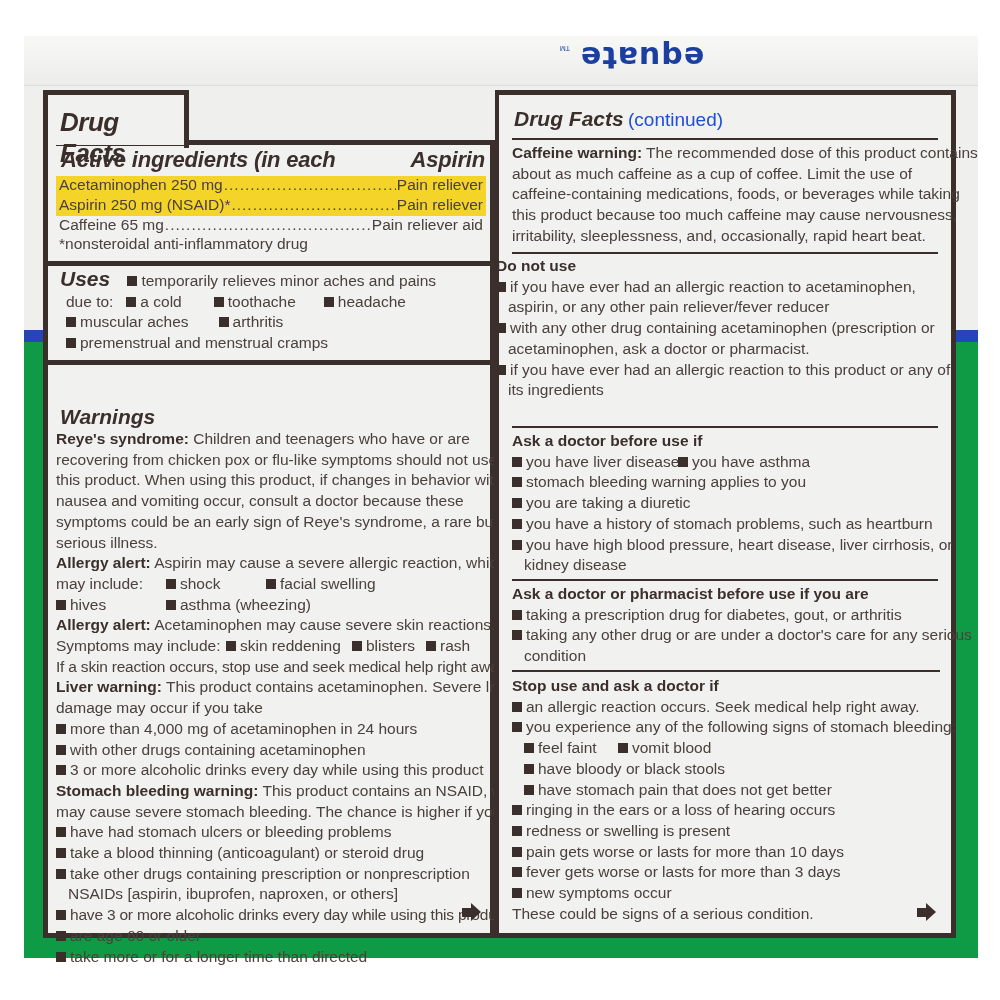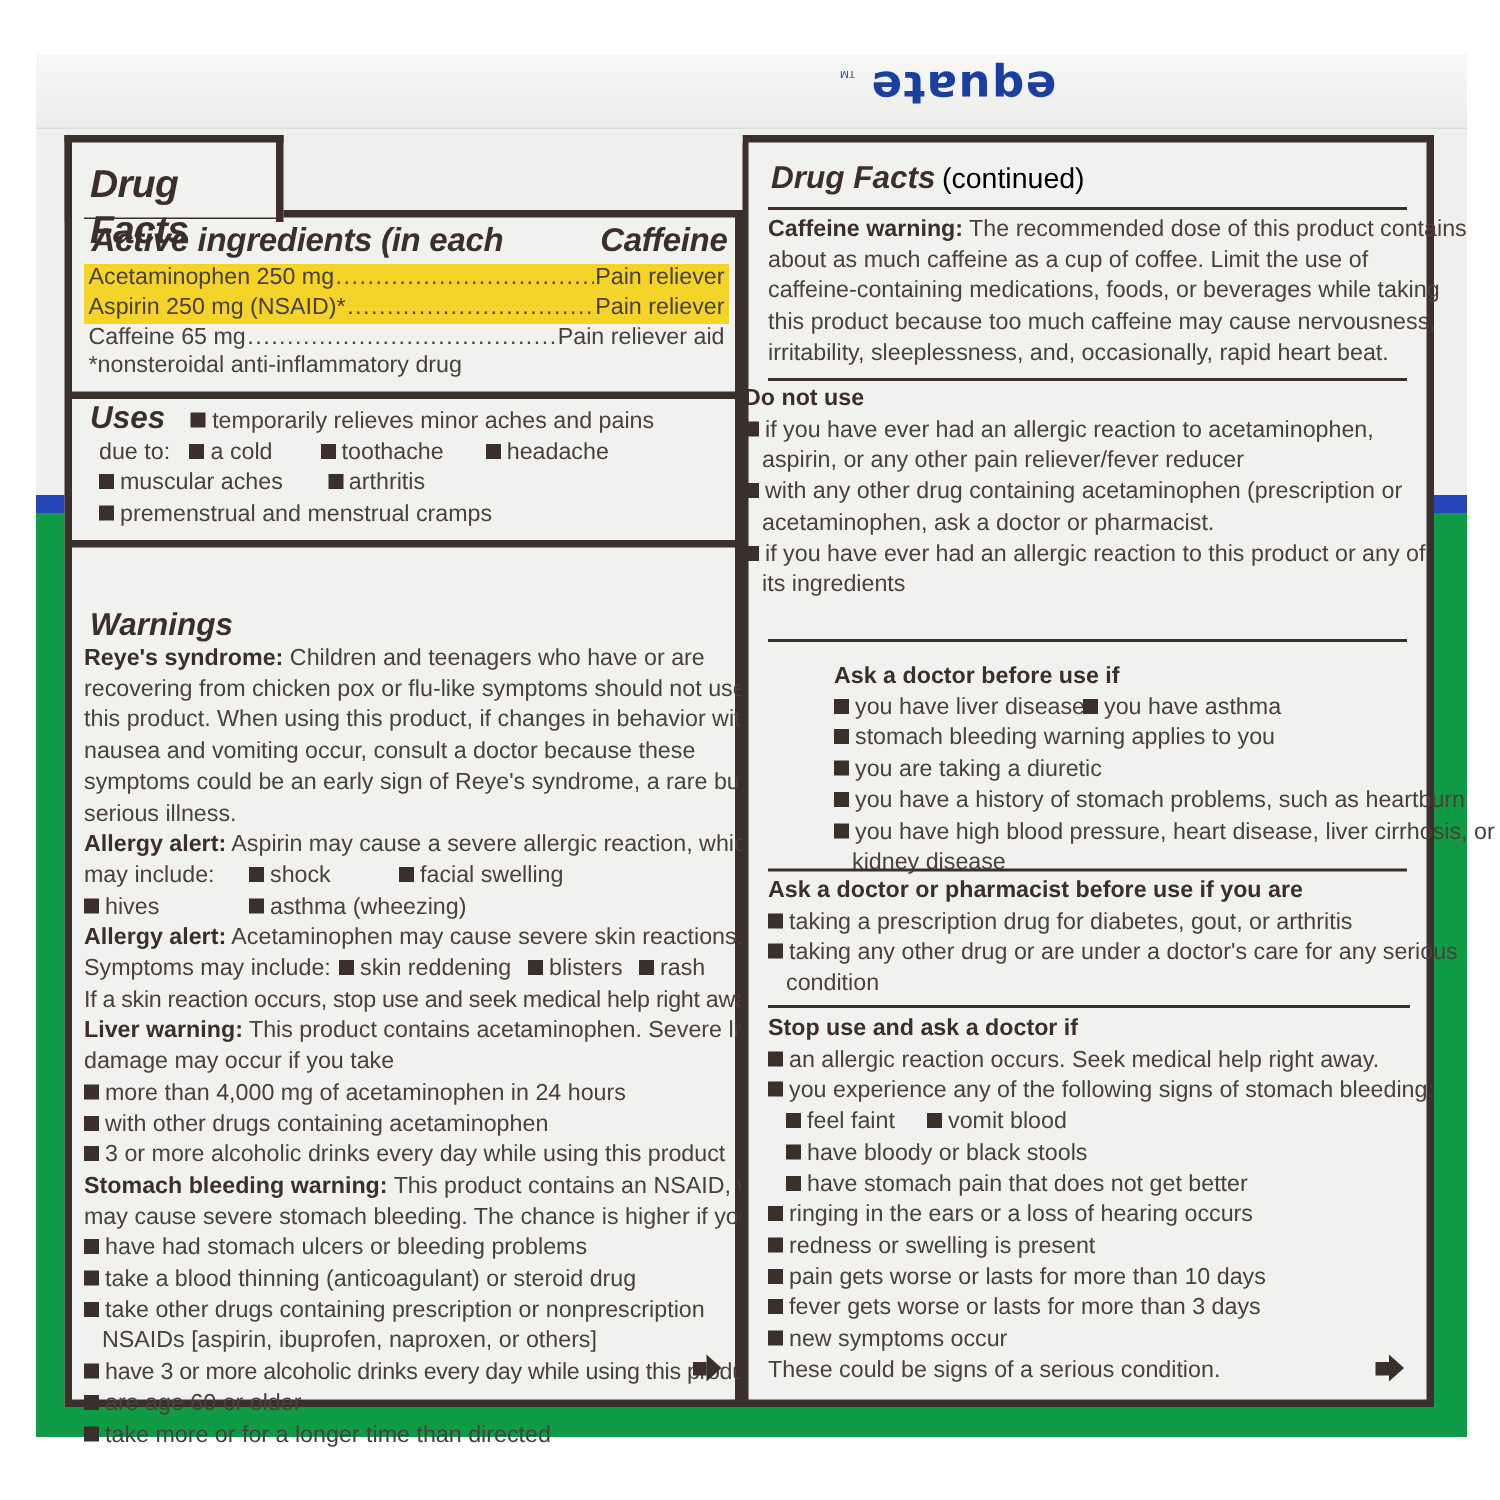--- a/index.html
+++ b/index.html
@@ -107,21 +107,21 @@
 </div>
 <div class="tab-under-line"></div>
 <div class="tab-bottom-line"></div>
 <div class="keep-notice">
   <div>KEEP OUTER PACKAGE FOR COMPLETE</div>
   <div>PRODUCT INFORMATION</div>
 </div>
 
 <div class="ingr-header">
   <span>Active ingredients (in each caplet)</span>
-  <span>Caffeine</span>
+  <span>Aspirin</span>
 </div>
 <div class="ingr-row hl" style="top:176px;">
   <span>Acetaminophen 250 mg</span>
   <span class="dots"></span>
   <span>Pain reliever</span>
 </div>
 <div class="ingr-row hl" style="top:196px;">
   <span>Aspirin 250 mg (NSAID)*</span>
   <span class="dots"></span>
   <span>Pain reliever</span>
@@ -174,21 +174,21 @@
   <div class="line"><span class="sq"></span><span>take more or for a longer time than directed</span></div>
 </div>
 <div>
   <div class="arrow-stem" style="left:462px; top:908px;"></div>
   <div class="arrow" style="left:471px; top:903px;"></div>
 </div>
 
 <div class="panel panel-right"></div>
 <div class="sec" style="left:514px; top:109px;">
   <span class="sec-title-italic" style="font-size:21px;">Drug Facts</span>
-  <span style="font-size:19px; color:#000000;">(continued)</span>
+  <span style="font-size:19px; color:#1d4ed8;">(continued)</span>
 </div>
 <div class="divider-thin" style="left:512px; top:138px; width:426px;"></div>
 
 <div class="sec" style="left:512px; top:143px;">
   <div class="line"><span class="b">Caffeine warning:</span> <span>The recommended dose of this product contains</span></div>
   <div class="line">about as much caffeine as a cup of coffee. Limit the use of</div>
   <div class="line">caffeine-containing medications, foods, or beverages while taking</div>
   <div class="line">this product because too much caffeine may cause nervousness,</div>
   <div class="line">irritability, sleeplessness, and, occasionally, rapid heart beat.</div>
 </div>
@@ -198,21 +198,21 @@
   <div class="line b">Do not use</div>
   <div class="line"><span class="sq"></span><span>if you have ever had an allergic reaction to acetaminophen,</span></div>
   <div class="line ind ind2">aspirin, or any other pain reliever/fever reducer</div>
   <div class="line"><span class="sq"></span><span>with any other drug containing acetaminophen (prescription or</span></div>
   <div class="line ind2">acetaminophen, ask a doctor or pharmacist.</div>
   <div class="line"><span class="sq"></span><span>if you have ever had an allergic reaction to this product or any of</span></div>
   <div class="line ind2">its ingredients</div>
 </div>
 <div class="divider-thin" style="left:512px; top:426px; width:426px;"></div>
 
-<div class="sec" style="left:512px; top:441px;margin-left:44px;">
+<div class="sec" style="left:512px; top:431px;">
   <div class="line b">Ask a doctor before use if</div>
   <div class="line"><span class="sq"></span><span style="display:inline-block;width:152px;">you have liver disease</span><span class="sq"></span><span>you have asthma</span></div>
   <div class="line"><span class="sq"></span><span>stomach bleeding warning applies to you</span></div>
   <div class="line"><span class="sq"></span><span>you are taking a diuretic</span></div>
   <div class="line"><span class="sq"></span><span>you have a history of stomach problems, such as heartburn</span></div>
   <div class="line"><span class="sq"></span><span>you have high blood pressure, heart disease, liver cirrhosis, or</span></div>
   <div class="line ind2">kidney disease</div>
 </div>
 <div class="divider-thin" style="left:512px; top:579px; width:426px;"></div>
 

